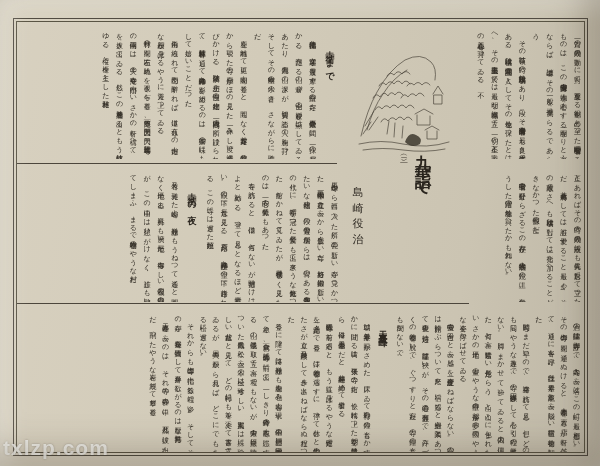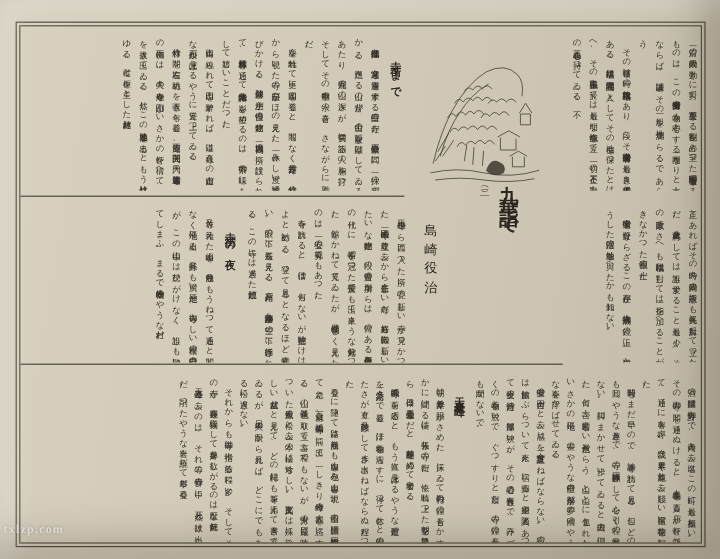--- a/index.html
+++ b/index.html
@@ -25,22 +25,22 @@
     letter-spacing:4px;color:#2c2720;}
   .b3 .sec-head{padding-top:12px;}
   .title-col{position:absolute;left:394px;top:142px;height:150px;writing-mode:vertical-rl;
     text-align:start;}
   .title-col h1{margin:0;font-size:16px;font-weight:bold;letter-spacing:9px;color:#2b261f;}
   .title-suffix{display:inline-block;font-size:8px;letter-spacing:1px;margin-top:9px;color:#3a352c;}
   .author-col{position:absolute;left:350px;top:177px;height:120px;writing-mode:vertical-rl;
     font-size:11px;letter-spacing:16px;color:#2e2922;}
   .illo{position:absolute;left:357px;top:38px;width:95px;height:118px;}
   .illo svg{width:100%;height:100%;}
-  .watermark{position:absolute;left:3px;top:436px;font-family:Liberation Serif, serif;
-    font-weight:bold;font-size:10px;letter-spacing:1px;color:rgba(250,250,246,.82);
+  .watermark{position:absolute;left:3px;top:436px;font-family:Liberation Sans, sans-serif;
+    font-weight:bold;font-size:21px;letter-spacing:1px;color:rgba(250,250,246,.82);
     text-shadow:0 0 2px rgba(110,105,95,.6);}
 </style>
 </head>
 <body>
 
 <div class="canvas">
 
   <div class="frame-outer">
     <div class="frame-inner"></div>
   </div>

